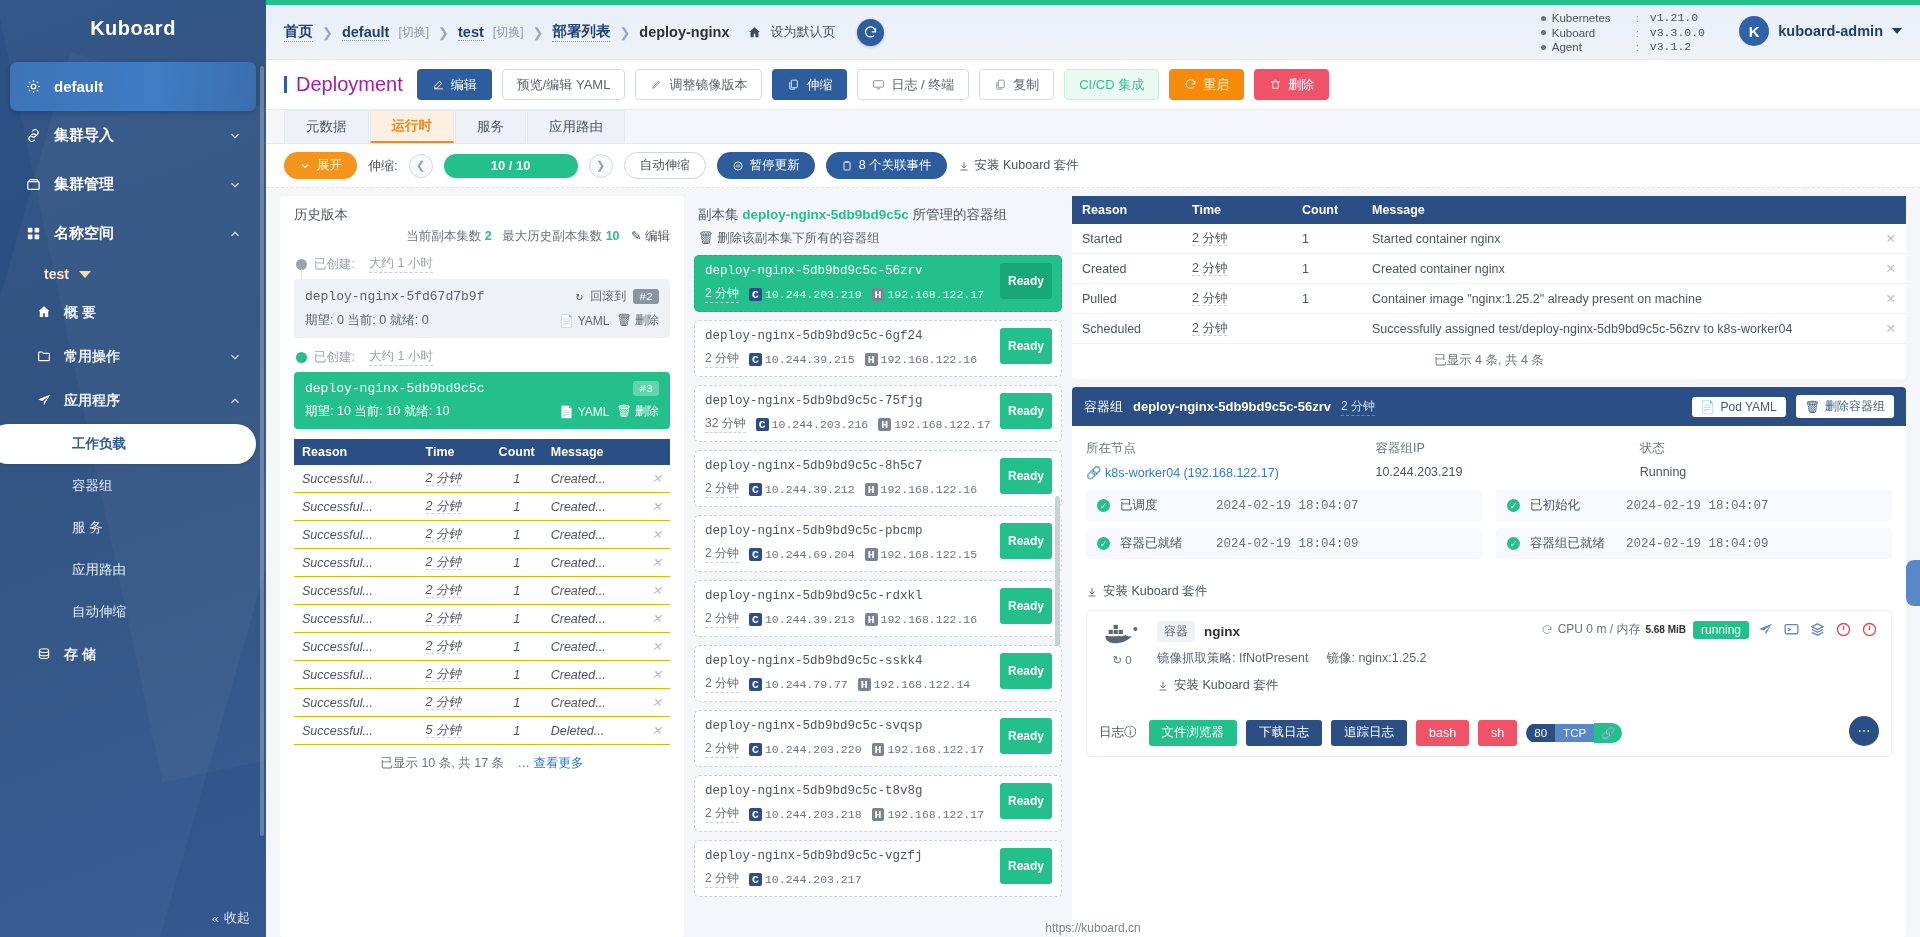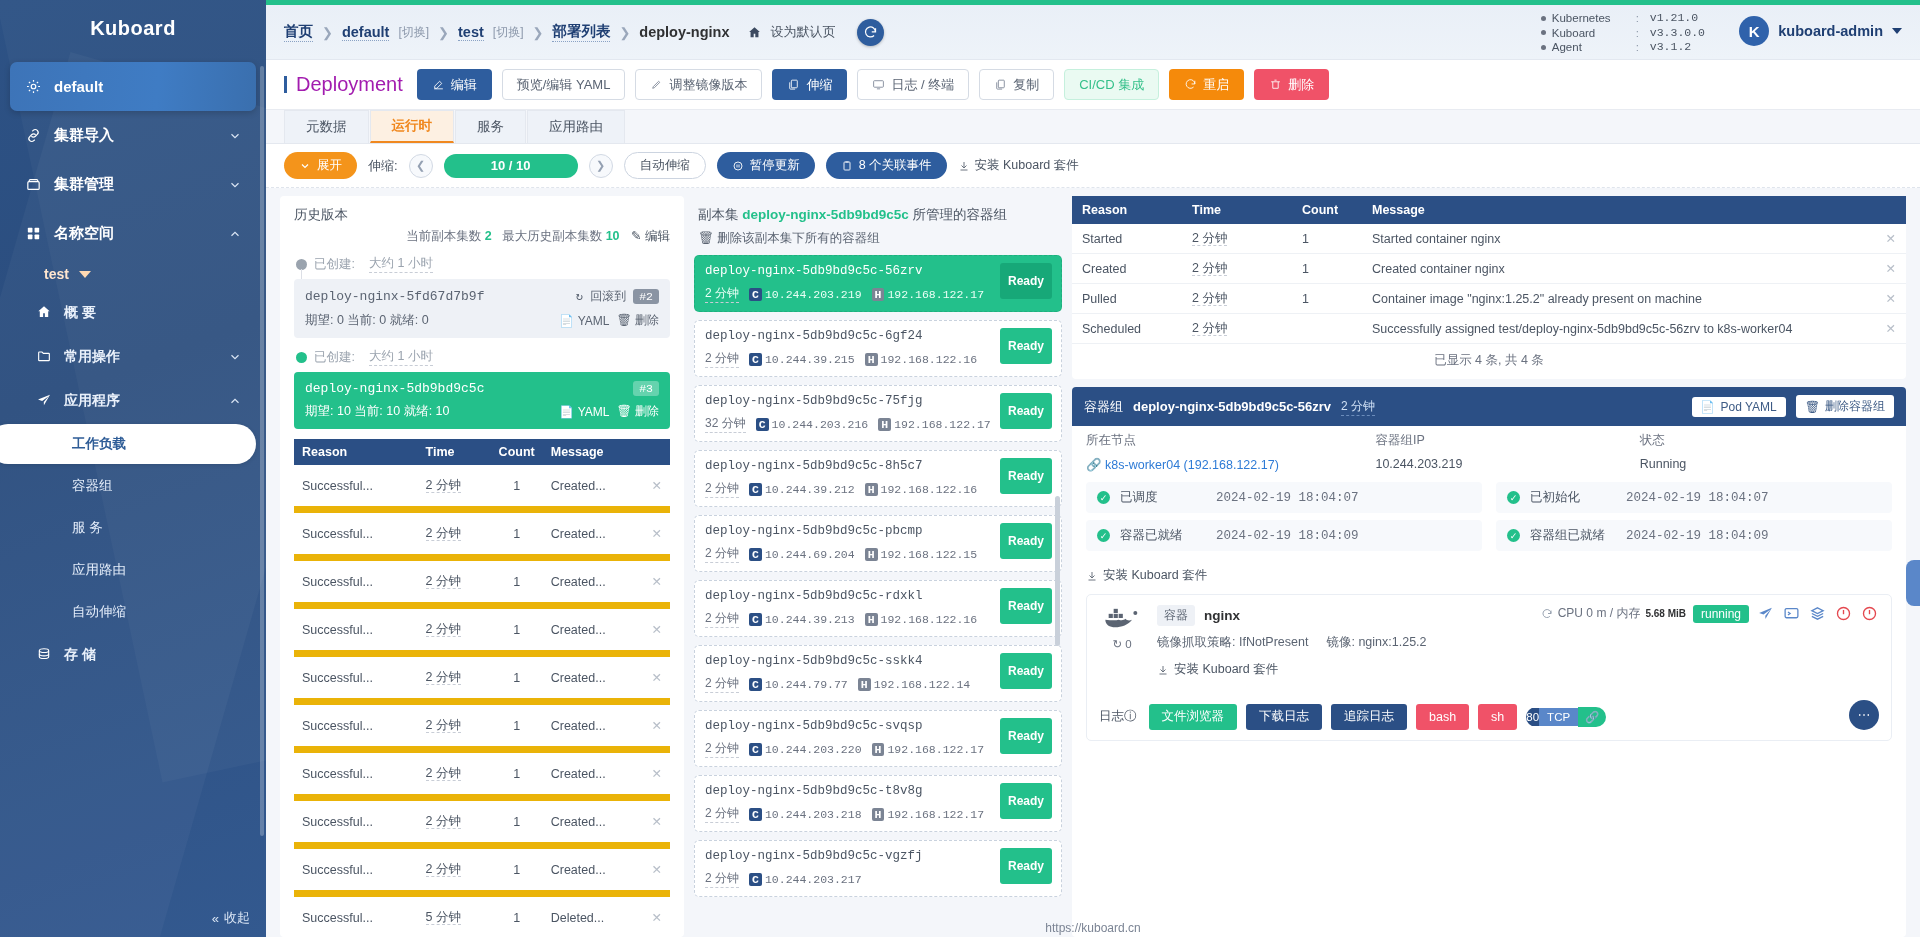--- a/index.html
+++ b/index.html
@@ -191,21 +191,21 @@
   .rev-card.grey { background:#eef1f6; color:#5b6472; }
   .rev-card.green { background:#23c08b; color:#fff; }
   .rev-line1 { display:flex; align-items:center; justify-content:space-between; font-family:"Liberation Mono", monospace; font-size:13px; }
   .rev-line2 { display:flex; align-items:center; justify-content:space-between; font-size:12.5px; margin-top:7px;}
   .rev-actions { display:flex; align-items:center; gap:7px; font-size:12px;}
   .badge-rev { background:#8a94a3; color:#fff; border-radius:3px; padding:1px 6px; font-size:11.5px; font-family:"Liberation Mono", monospace;}
   .rev-card.green .badge-rev { background:rgba(255,255,255,.3);}
 
   table.ev { width: calc(100% - 28px); margin: 0 14px; border-collapse:collapse; font-size:12.5px;}
   table.ev thead th { background:#2b4f85; color:#fff; text-align:left; padding: 6px 8px; font-size:12.5px;}
-  table.ev tbody td { padding: 12px 8px; border-bottom:7px solid #eab308; color:#4b5563; white-space:nowrap;}
+  table.ev tbody td { padding: 5px 8px; border-bottom:1px solid #eab308; color:#4b5563; white-space:nowrap;font-style:italic;}
   table.ev td.time u { text-decoration:none; border-bottom:1px dashed #c8cdd6;}
   table.ev td.cnt { text-align:center; width: 46px;}
   table.ev td.x { width:20px; color:#b8bfc9; cursor:pointer; text-align:center;}
   .ev-footer { text-align:center; font-size:12.5px; color:#6b7280; padding: 10px 0;}
   .ev-footer .more { color:#2e7bd6; margin-left:10px; cursor:pointer;}
 
   
   .mid-head { font-size:13.5px; color:#4b5563; padding: 10px 0 2px 4px;}
   .mid-head b { color:#23c08b; }
   .mid-sub { font-size:12.5px; color:#5b6472; padding: 4px 0 8px 4px; cursor:pointer;}
@@ -238,21 +238,21 @@
   table.ev2 td.cnt { width:60px; }
   table.ev2 td.x { width:28px; text-align:center; color:#b8bfc9; cursor:pointer;}
   .ev2-foot { text-align:center; font-size:12.5px; color:#6b7280; padding: 8px 0 10px;}
 
   .pod-card { background:#fff; border-radius:4px; flex:1; display:flex; flex-direction:column; overflow:hidden;}
   .pod-hd { background:#2b4f85; color:#fff; display:flex; align-items:center; padding: 8px 12px; gap: 10px; font-size:13px;}
   .pod-hd .ttl { font-weight:bold; }
   .pod-hd .age { font-size:12px; color:#cfe0f5; border-bottom:1px dashed #6b8cbb;}
   .pod-hd .sp { flex:1; }
   .hd-btn { background:#fff; color:#3d5b85; border-radius:3px; padding: 3px 9px; font-size:12px; display:inline-flex;align-items:center;gap:5px;cursor:pointer;}
-  .pod-body { padding: 6px 14px; font-size:12.5px; color:#4b5563;}
+  .pod-body { padding: 14px 14px; font-size:12.5px; color:#4b5563;}
   .pb-grid { display:grid; grid-template-columns: 1.1fr 1fr 1fr; gap: 6px 12px; }
   .pb-h { color:#6b7280; font-size:12.5px; padding-bottom:2px;}
   .pb-v { color:#4b5563; }
   .pb-v a { color:#2e7bd6; text-decoration:none; cursor:pointer;}
   .cond-grid { display:grid; grid-template-columns: 1fr 1fr; gap: 7px 14px; margin-top: 10px;}
   .cond { background:#f7f9fc; border-radius:4px; padding: 7px 11px; display:flex; align-items:center; gap:10px; font-size:12.5px;}
   .cond .ok { width:13px;height:13px;border-radius:50%;background:#23c08b;color:#fff;display:flex;align-items:center;justify-content:center;font-size:9px;}
   .cond .nm { width: 86px; color:#4b5563;}
   .cond .ts { font-family:"Liberation Mono", monospace; color:#6b7280;}
 
@@ -273,21 +273,21 @@
   .ico-btn { width:19px;height:19px; display:flex;align-items:center;justify-content:center; color:#5a87c9; cursor:pointer;}
   .ico-btn.red { color:#e4484f;}
   .ico-btn svg { width:17px;height:17px;}
   .ctr-l3 { display:flex; align-items:center; gap: 9px; margin-top: 25px;}
   .logs-lbl { font-size:12.5px; color:#4b5563; margin-right:3px;}
   .sbtn { height:26px; padding: 0 13px; border-radius:3px; font-size:12.5px; display:inline-flex;align-items:center;cursor:pointer;}
   .sbtn.green { background:#23c08b; color:#fff;}
   .sbtn.navy { background:#2b4f85; color:#fff;}
   .sbtn.red { background:#f05268; color:#fff;}
   .port-chip { display:inline-flex; align-items:center; border-radius:13px; overflow:hidden; font-size:11.5px; }
-  .port-chip .p { background:#2b4f85; color:#fff; padding: 3px 0;}
+  .port-chip .p { background:#2b4f85; color:#fff; padding: 3px 8px;}
   .port-chip .t { background:#5a87c9; color:#fff; padding: 3px 8px;}
   .port-chip .g { background:#23c08b; color:#fff; padding: 3px 7px;}
   .fab { position:absolute; right: 12px; bottom: 10px; width:30px;height:30px;border-radius:50%;background:#2b4f85;color:#fff;display:flex;align-items:center;justify-content:center;cursor:pointer;}
   .install-link { font-size:12.5px; color:#4b5563; padding: 10px 14px 0; display:inline-flex;align-items:center;gap:5px;cursor:pointer;}
 
   .footer-url { position:absolute; bottom: 2px; left: 50%; transform: translateX(-50%); font-size:12px; color:#7b8494; }
   .side-tab { position:absolute; right:0; top: 560px; width: 14px; height: 46px; background:#5a87c9; border-radius: 8px 0 0 8px; }
   .scroll-v { position:absolute; right:2px; top: 0; width:5px; height: 150px; background:#c9d0da; border-radius:3px;}
 </style>
 </head>

